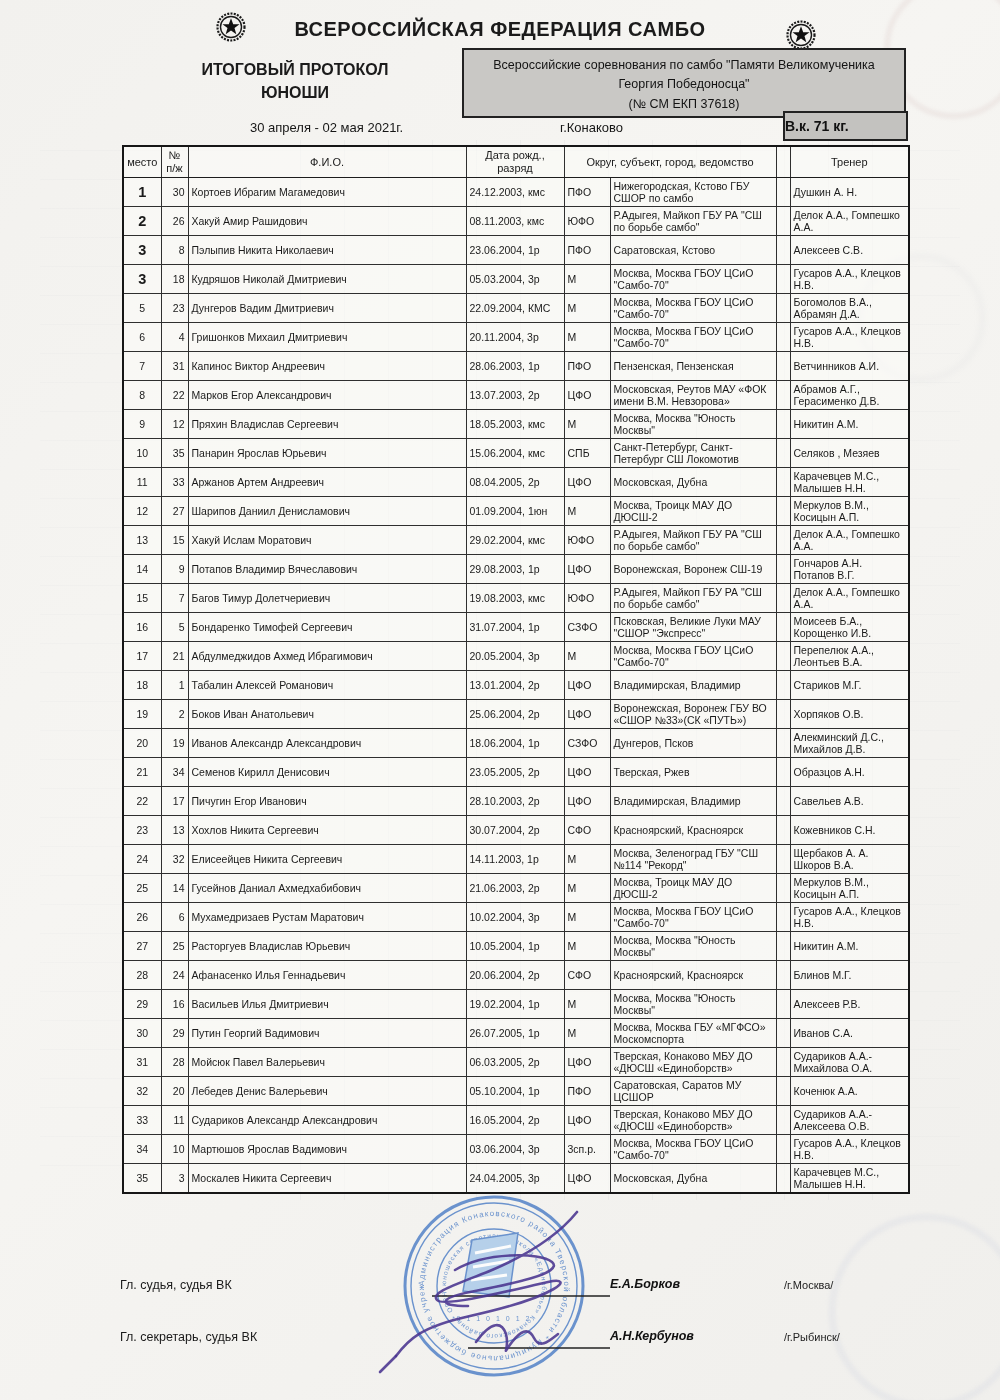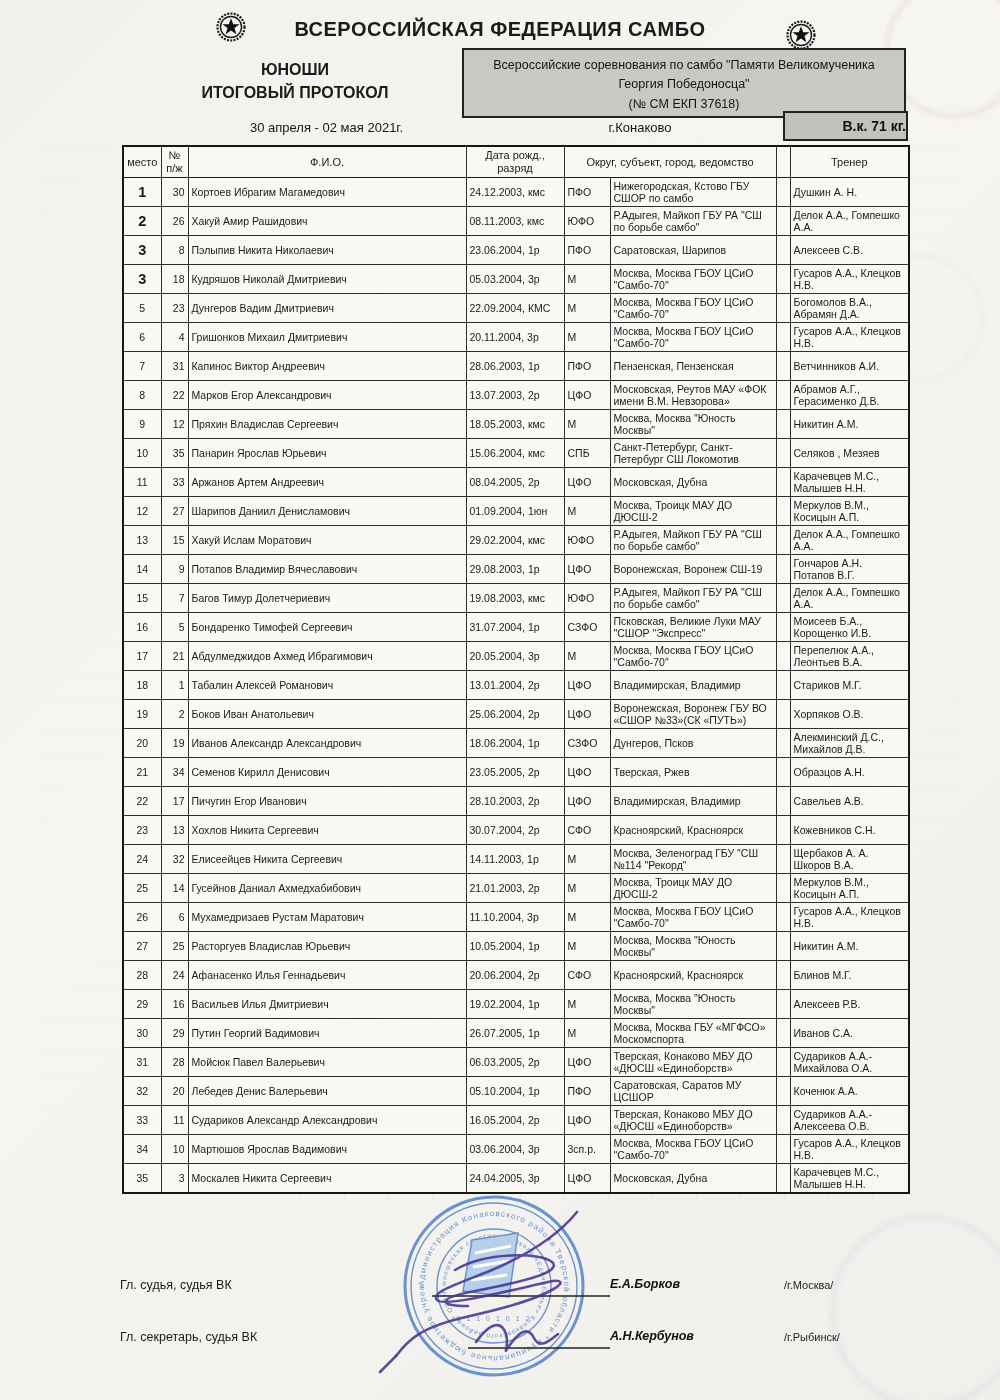--- a/index.html
+++ b/index.html
@@ -42,25 +42,25 @@
     position:absolute;left:140px;top:58px;width:310px;text-align:center;
     font-size:16px;font-weight:bold;line-height:1.45;color:#1b1b1b;
   }
   .event-box{
     position:absolute;left:462px;top:48px;width:440px;height:60px;
     background:#c9c8c5;border:2px solid #222;
     text-align:center;font-size:12.5px;font-weight:normal;line-height:1.55;
     padding-top:6px;color:#141414;
   }
   .dates{position:absolute;left:250px;top:120px;width:220px;font-size:13px;}
-  .city{position:absolute;left:560px;top:120px;width:160px;text-align:center;font-size:13px;}
+  .city{position:absolute;left:560px;top:120px;width:160px;text-align:left;font-size:13px;}
   .weight-box{
     position:absolute;left:783px;top:111px;width:121px;height:26px;
     background:#c3c2bf;border:2px solid #222;
-    text-align:right;font-size:14px;font-weight:bold;line-height:26px;color:#111;
+    text-align:left;font-size:14px;font-weight:bold;line-height:26px;color:#111;
   }
   
   table.results{
     position:absolute;left:122px;top:145px;width:786px;
     border-collapse:collapse;table-layout:fixed;
     background:rgba(252,251,249,.6);
   }
   table.results th, table.results td{
     border:1px solid #2f2f2f;
     padding:1px 3px;
@@ -114,22 +114,22 @@
     <circle cx="15" cy="15" r="10.5" fill="none" stroke="#1a1a1a" stroke-width="1.4"></circle>
     <path d="M15 6.2 L17.2 12.2 L23.5 12.3 L18.5 16.1 L20.3 22.2 L15 18.6 L9.7 22.2 L11.5 16.1 L6.5 12.3 L12.8 12.2 Z" fill="#111"></path>
   </svg>
   <svg class="emblem emblem-right" viewBox="0 0 30 30">
     <circle cx="15" cy="15" r="13.5" fill="none" stroke="#1a1a1a" stroke-width="2.2" stroke-dasharray="2 1.3"></circle>
     <circle cx="15" cy="15" r="10.5" fill="none" stroke="#1a1a1a" stroke-width="1.4"></circle>
     <path d="M15 6.2 L17.2 12.2 L23.5 12.3 L18.5 16.1 L20.3 22.2 L15 18.6 L9.7 22.2 L11.5 16.1 L6.5 12.3 L12.8 12.2 Z" fill="#111"></path>
   </svg>
 
   <div class="proto-title">
+    <div>ИТОГОВЫЙ ПРОТОКОЛ</div>
     <div>ЮНОШИ</div>
-    <div>ИТОГОВЫЙ ПРОТОКОЛ</div>
   </div>
 
   <div class="event-box">
     <div>Всероссийские соревнования по самбо "Памяти Великомученика</div>
     <div>Георгия Победоносца"</div>
     <div>(№ СМ ЕКП 37618)</div>
   </div>
 
   <div class="dates">30 апреля - 02 мая 2021г.</div>
   <div class="city">г.Конаково</div>
@@ -178,21 +178,21 @@
           <td class="c-org">Р.Адыгея, Майкоп ГБУ РА "СШ по борьбе самбо"</td>
           <td class="c-gap"></td>
           <td class="c-trainer">Делок А.А., Гомпешко А.А.</td>
         </tr>
         <tr class="medal">
           <td class="c-place">3</td>
           <td class="c-num">8</td>
           <td class="c-name">Пэлыпив Никита Николаевич</td>
           <td class="c-birth">23.06.2004, 1р</td>
           <td class="c-code">ПФО</td>
-          <td class="c-org">Саратовская, Шарипов</td>
+          <td class="c-org">Саратовская, Кстово</td>
           <td class="c-gap"></td>
           <td class="c-trainer">Алексеев С.В.</td>
         </tr>
         <tr class="medal">
           <td class="c-place">3</td>
           <td class="c-num">18</td>
           <td class="c-name">Кудряшов Николай Дмитриевич</td>
           <td class="c-birth">05.03.2004, 3р</td>
           <td class="c-code">М</td>
           <td class="c-org">Москва, Москва ГБОУ ЦСиО "Самбо-70"</td>
@@ -396,31 +396,31 @@
           <td class="c-birth">14.11.2003, 1р</td>
           <td class="c-code">М</td>
           <td class="c-org">Москва, Зеленоград ГБУ "СШ №114 "Рекорд"</td>
           <td class="c-gap"></td>
           <td class="c-trainer">Щербаков А. А. Шкоров В.А.</td>
         </tr>
         <tr>
           <td class="c-place">25</td>
           <td class="c-num">14</td>
           <td class="c-name">Гусейнов Даниал Ахмедхабибович</td>
-          <td class="c-birth">21.01.2003, 2р</td>
+          <td class="c-birth">21.06.2003, 2р</td>
           <td class="c-code">М</td>
           <td class="c-org">Москва, Троицк МАУ ДО ДЮСШ-2</td>
           <td class="c-gap"></td>
           <td class="c-trainer">Меркулов В.М., Косицын А.П.</td>
         </tr>
         <tr>
           <td class="c-place">26</td>
           <td class="c-num">6</td>
           <td class="c-name">Мухамедризаев Рустам Маратович</td>
-          <td class="c-birth">11.10.2004, 3р</td>
+          <td class="c-birth">10.02.2004, 3р</td>
           <td class="c-code">М</td>
           <td class="c-org">Москва, Москва ГБОУ ЦСиО "Самбо-70"</td>
           <td class="c-gap"></td>
           <td class="c-trainer">Гусаров А.А., Клецков Н.В.</td>
         </tr>
         <tr>
           <td class="c-place">27</td>
           <td class="c-num">25</td>
           <td class="c-name">Расторгуев Владислав Юрьевич</td>
           <td class="c-birth">10.05.2004, 1р</td>

